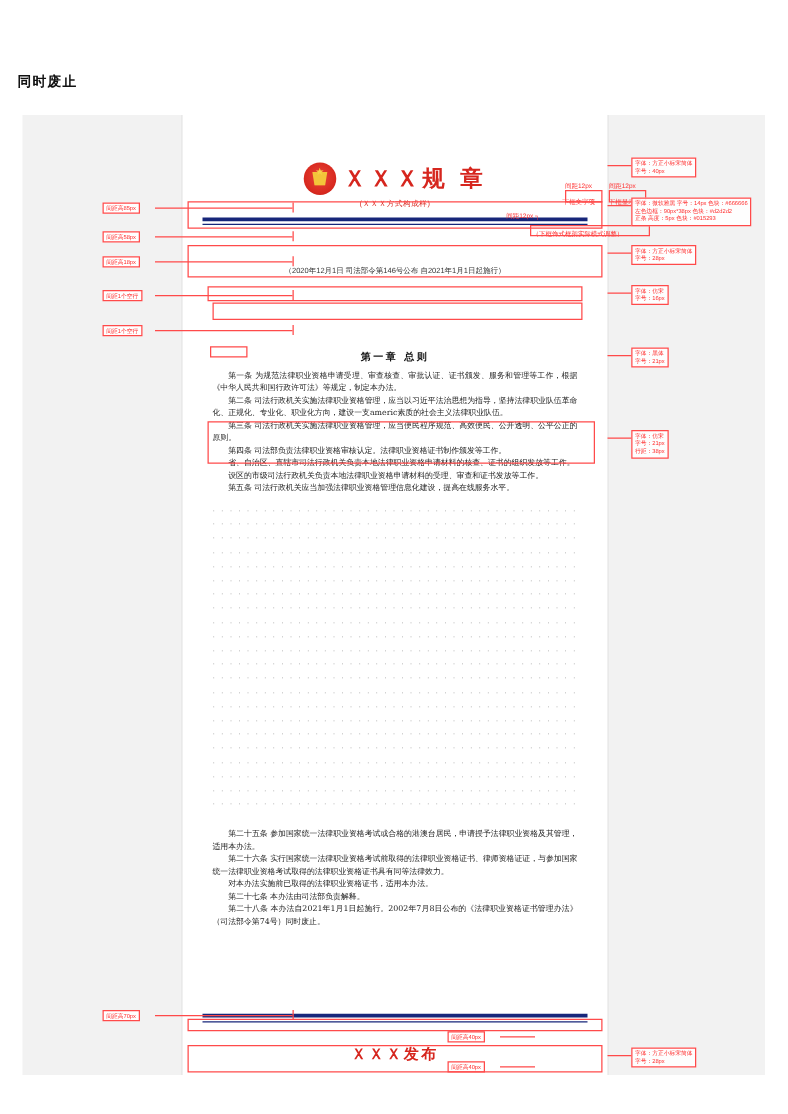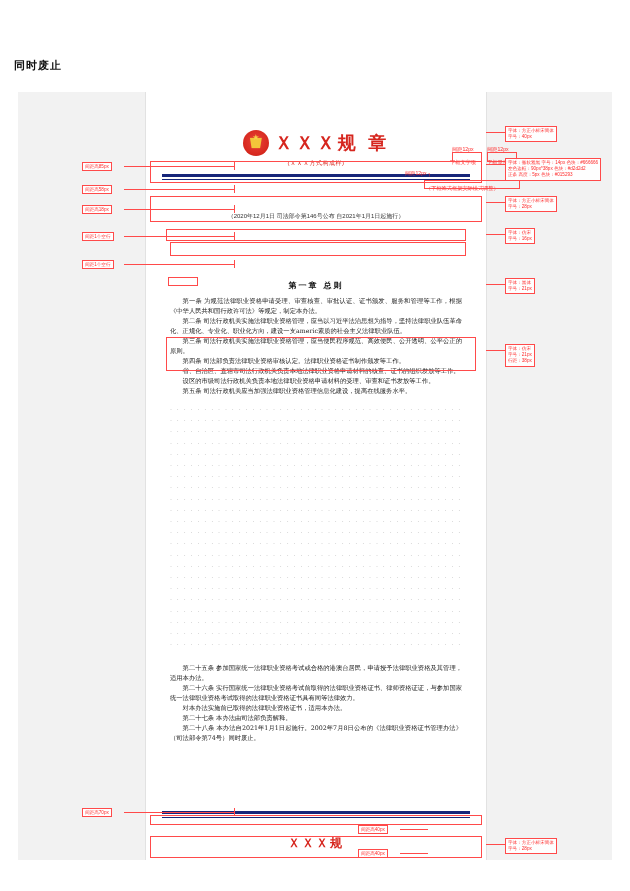--- a/index.html
+++ b/index.html
@@ -311,21 +311,21 @@
       <div class="gap-5"></div>
       <div class="body-text">第二十五条  参加国家统一法律职业资格考试或合格的港澳台居民，申请授予法律职业资格及其管理，适用本办法。</div>
       <div class="body-text">第二十六条  实行国家统一法律职业资格考试前取得的法律职业资格证书、律师资格证证，与参加国家统一法律职业资格考试取得的法律职业资格证书具有同等法律效力。</div>
       <div class="body-text">对本办法实施前已取得的法律职业资格证书，适用本办法。</div>
       <div class="body-text">第二十七条  本办法由司法部负责解释。</div>
       <div class="body-text">第二十八条  本办法自2021年1月1日起施行。2002年7月8日公布的《法律职业资格证书管理办法》（司法部令第74号）同时废止。</div>
     </div>
 
     <div class="footer-rule"></div>
     <div class="footer-rule2"></div>
-    <div class="publisher">ＸＸＸ规</div>
+    <div class="publisher">ＸＸＸ发布</div>
   </div>
 
   <div id="ann-layer">
       <div class="leftlabel" style="left: 82px; top: 162px;">间距高85px</div>
       <div class="ann-line" style="left: 124px; top: 166px; width: 110px; height: 0.8px;"></div>
       <div class="ann-line" style="left: 234px; top: 162px; width: 0.8px; height: 8px;"></div>
       <div class="leftlabel" style="left: 82px; top: 185px;">间距高58px</div>
       <div class="ann-line" style="left: 124px; top: 189px; width: 110px; height: 0.8px;"></div>
       <div class="ann-line" style="left: 234px; top: 185px; width: 0.8px; height: 8px;"></div>
       <div class="leftlabel" style="left: 82px; top: 205px;">间距高18px</div>

